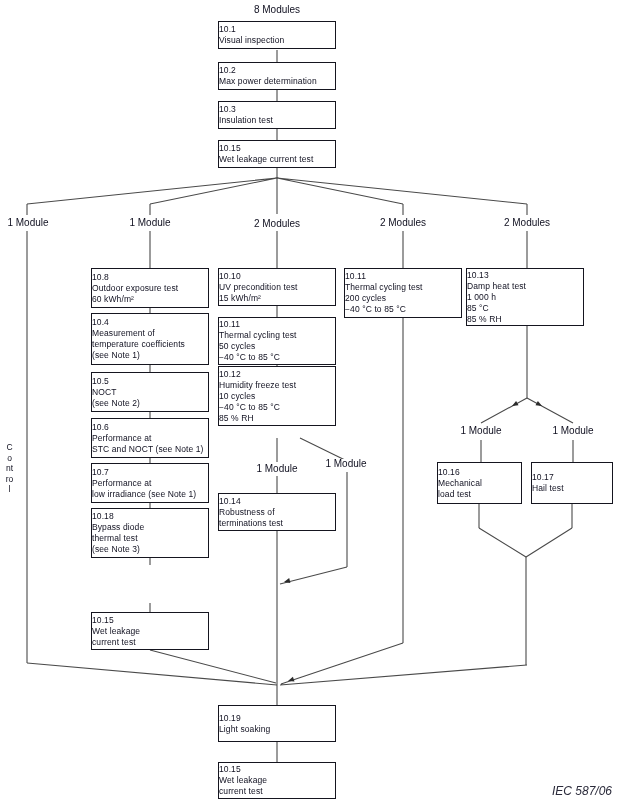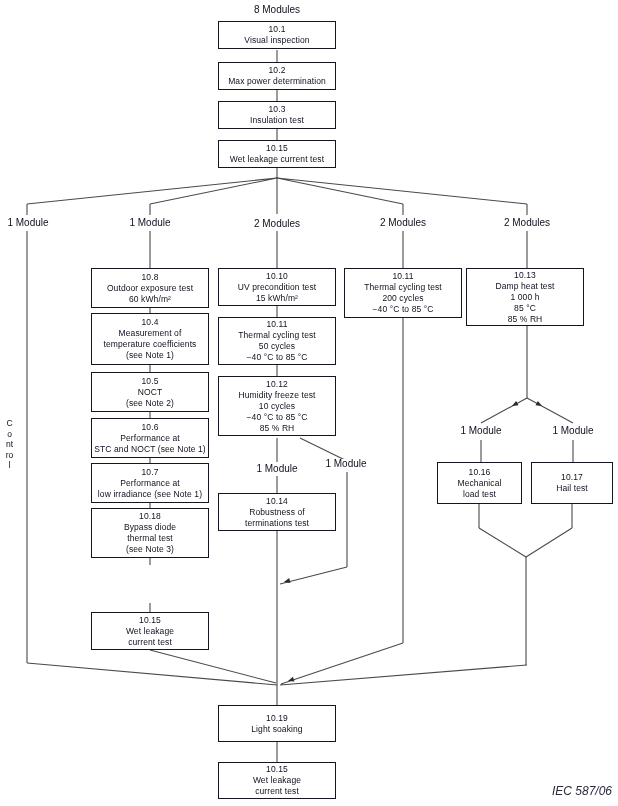--- a/index.html
+++ b/index.html
@@ -4,32 +4,32 @@
 <style>
   html,body{margin:0;padding:0;background:#ffffff;}
   *{box-sizing:border-box;}
   #canvas{
     position:relative;width:618px;height:806px;background:#ffffff;
     font-family:"Liberation Sans","DejaVu Sans",sans-serif;color:#101020;overflow:hidden;
   }
   svg.wires{position:absolute;left:0;top:0;pointer-events:none;}
   .node{
     position:absolute;border:1.6px solid #15151f;background:#ffffff;
-    display:flex;flex-direction:column;align-items:center;justify-content:center;
+    display:flex;flex-direction:column;align-items:flex-start;justify-content:center;
     text-align:center;font-size:8.5px;line-height:11px;letter-spacing:0.1px;
     z-index:2;
   }
   .node span{display:block;white-space:nowrap;}
   .lbl{
     position:absolute;font-size:10px;line-height:10px;white-space:nowrap;
     transform:translateX(-50%);z-index:2;background:#fff;padding:0 1px;
   }
   .vlabel{
     position:absolute;font-size:8.5px;line-height:10.5px;width:9px;
-    word-break:break-all;text-align:center;z-index:2;background:#fff;
+    word-break:break-all;text-align:center;z-index:2;background:#fff;margin-top:24px;
   }
   .credit{
     position:absolute;font-size:12px;font-style:italic;color:#2a2a3a;
     white-space:nowrap;z-index:2;margin-left:38px;
   }
 </style>
 </head>
 <body>
 
 <div id="canvas">
@@ -139,21 +139,21 @@
     <span>10.10</span>
     <span>UV precondition test</span>
     <span>15 kWh/m²</span>
   </div>
   <div class="node" style="left:218px;top:317px;width:118px;height:48px">
     <span>10.11</span>
     <span>Thermal cycling test</span>
     <span>50 cycles</span>
     <span>−40 °C to 85 °C</span>
   </div>
-  <div class="node" style="left:218px;top:376px;width:118px;height:60px">
+  <div class="node" style="left:218px;top:366px;width:118px;height:60px">
     <span>10.12</span>
     <span>Humidity freeze test</span>
     <span>10 cycles</span>
     <span>−40 °C to 85 °C</span>
     <span>85 % RH</span>
   </div>
   <div class="lbl" style="left:277px;top:464px;">1 Module</div>
   <div class="lbl" style="left:346px;top:459px;">1 Module</div>
   <div class="node" style="left:218px;top:493px;width:118px;height:38px">
     <span>10.14</span>

